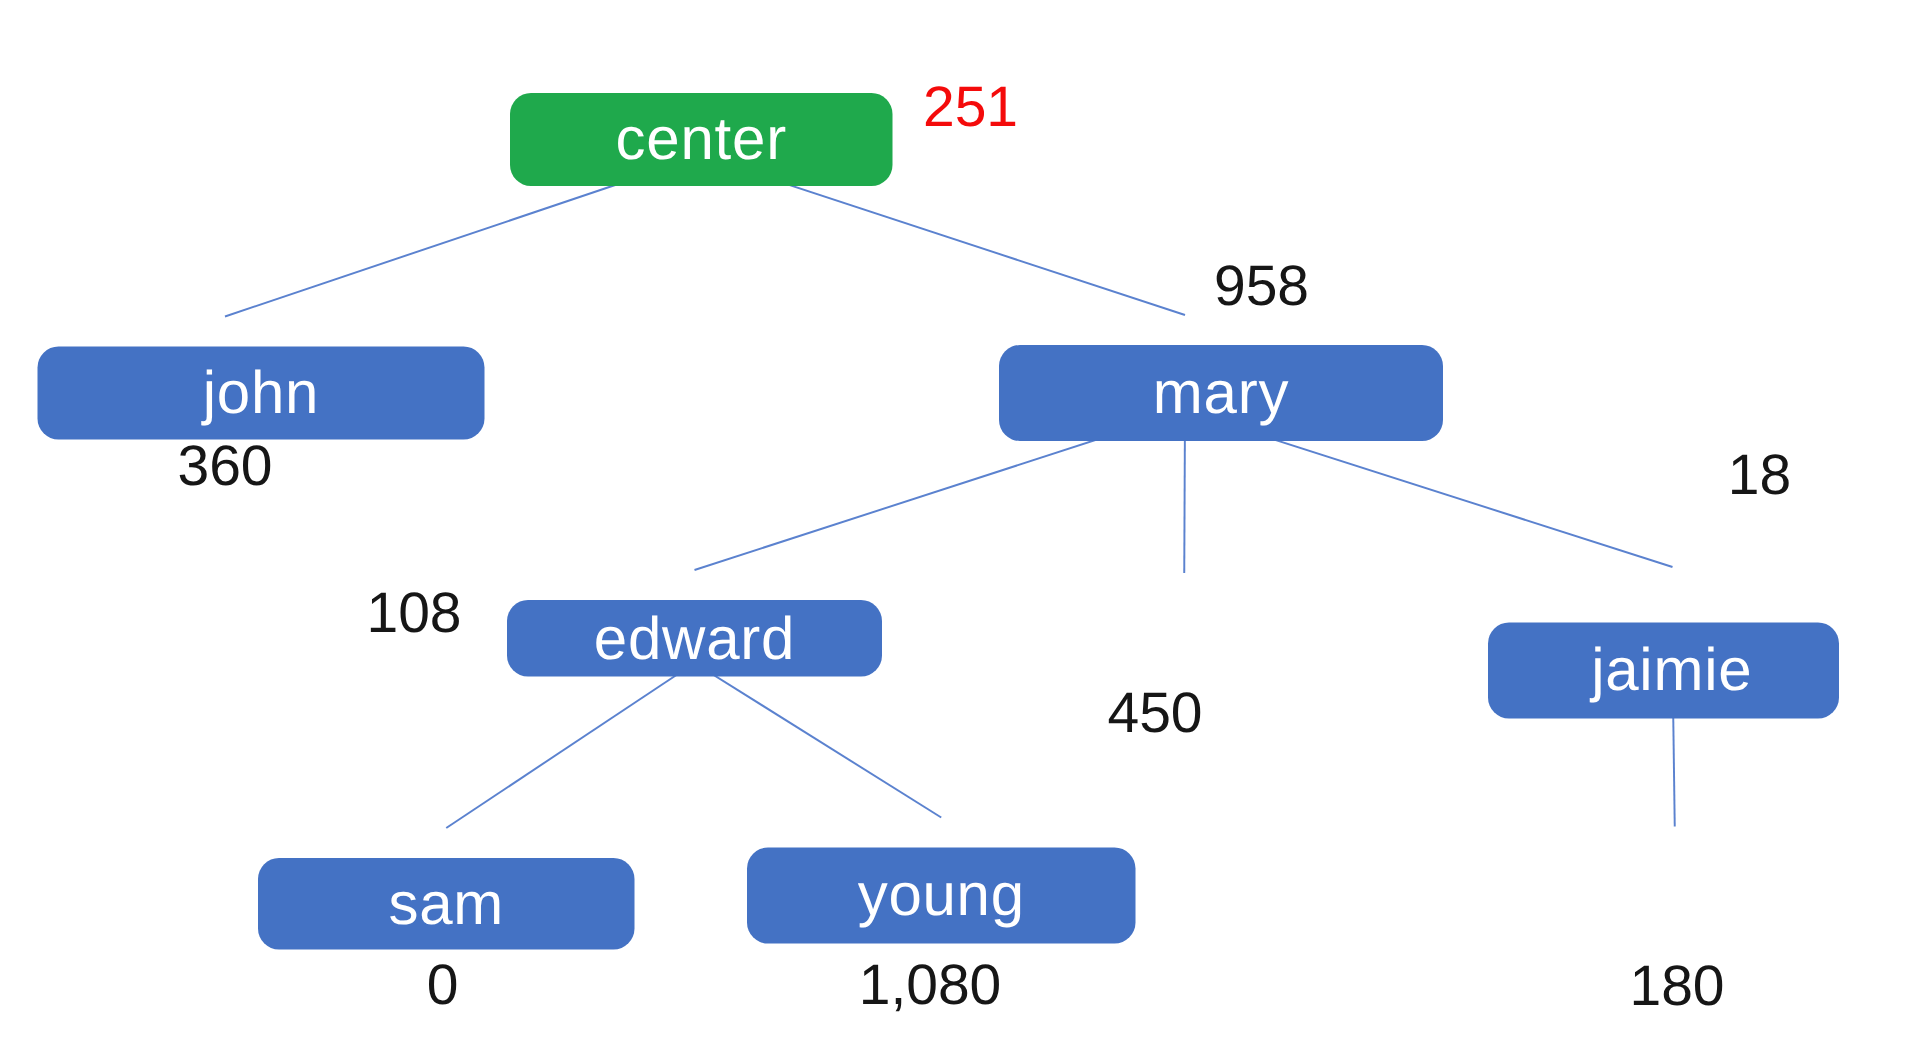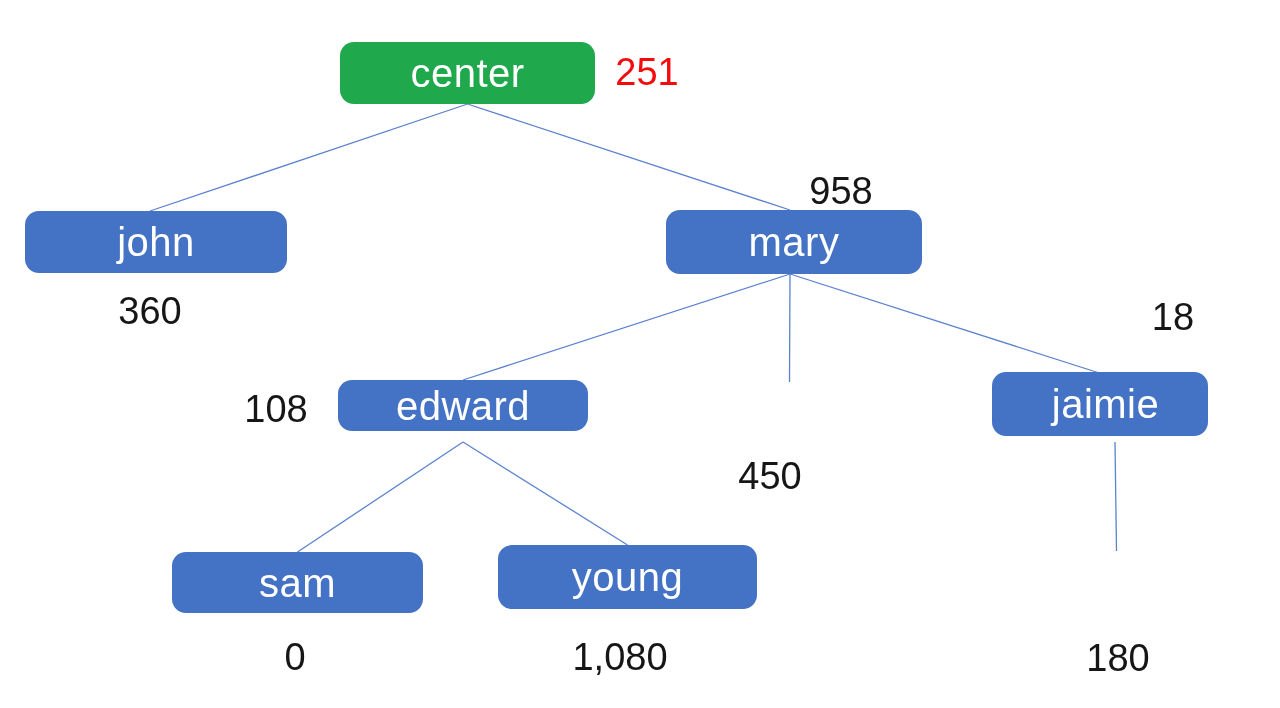--- a/index.html
+++ b/index.html
@@ -29,20 +29,21 @@
     align-items: center;
     justify-content: center;
     box-sizing: border-box;
     background: var(--node-fill, #4472c4);
     color: var(--node-text, #ffffff);
     font-size: 40px;
     line-height: 1;
     border-radius: 14px;
     white-space: nowrap;
     letter-spacing: 0.5px;
+    margin-top: 20px;
   }
   .node.root {
     background: var(--root-fill, #1fa94c);
   }
   .value {
     position: absolute;
     transform: translate(-50%, -50%);
     color: var(--value-text, #161616);
     font-size: 38px;
     line-height: 1;
@@ -61,24 +62,24 @@
       <line x1="467.5" y1="104" x2="790" y2="210" stroke="#5b82cf" stroke-width="1.3"></line>
       <line x1="790" y1="274" x2="463" y2="380" stroke="#5b82cf" stroke-width="1.3"></line>
       <line x1="790" y1="274" x2="789.5" y2="382" stroke="#5b82cf" stroke-width="1.3"></line>
       <line x1="790" y1="274" x2="1115" y2="378" stroke="#5b82cf" stroke-width="1.3"></line>
       <line x1="463" y1="442" x2="297.5" y2="552" stroke="#5b82cf" stroke-width="1.3"></line>
       <line x1="463" y1="442" x2="627.5" y2="545" stroke="#5b82cf" stroke-width="1.3"></line>
       <line x1="1115" y1="442" x2="1116.5" y2="551" stroke="#5b82cf" stroke-width="1.3"></line>
     </svg>
 
 <div class="node root" style="left: 340px; top: 42px; width: 255px; height: 62px;">center</div>
-    <div class="node" style="left: 25px; top: 211px; width: 262px; height: 62px;">john</div>
-    <div class="node" style="left: 666px; top: 210px; width: 256px; height: 64px;">mary</div>
+    <div class="node" style="left: 25px; top: 211px; width: 298px; height: 62px;">john</div>
+    <div class="node" style="left: 666px; top: 210px; width: 296px; height: 64px;">mary</div>
     <div class="node" style="left: 338px; top: 380px; width: 250px; height: 51px;">edward</div>
-    <div class="node" style="left: 992px; top: 372px; width: 216px; height: 64px; padding-left: 11px;">jaimie</div>
+    <div class="node" style="left: 992px; top: 395px; width: 234px; height: 64px; padding-left: 11px;">jaimie</div>
     <div class="node" style="left: 172px; top: 552px; width: 251px; height: 61px;">sam</div>
     <div class="node" style="left: 498px; top: 545px; width: 259px; height: 64px;">young</div>
     <div class="value root-value" style="left: 647px; top: 72px;">251</div>
     <div class="value" style="left: 841px; top: 167px; margin-top: 24px;">958</div>
     <div class="value" style="left: 150px; top: 311px;">360</div>
     <div class="value" style="left: 276px; top: 409px;">108</div>
     <div class="value" style="left: 770px; top: 476px;">450</div>
     <div class="value" style="left: 1173px; top: 317px;">18</div>
     <div class="value" style="left: 295px; top: 657px;">0</div>
     <div class="value" style="left: 620px; top: 657px;">1,080</div>

